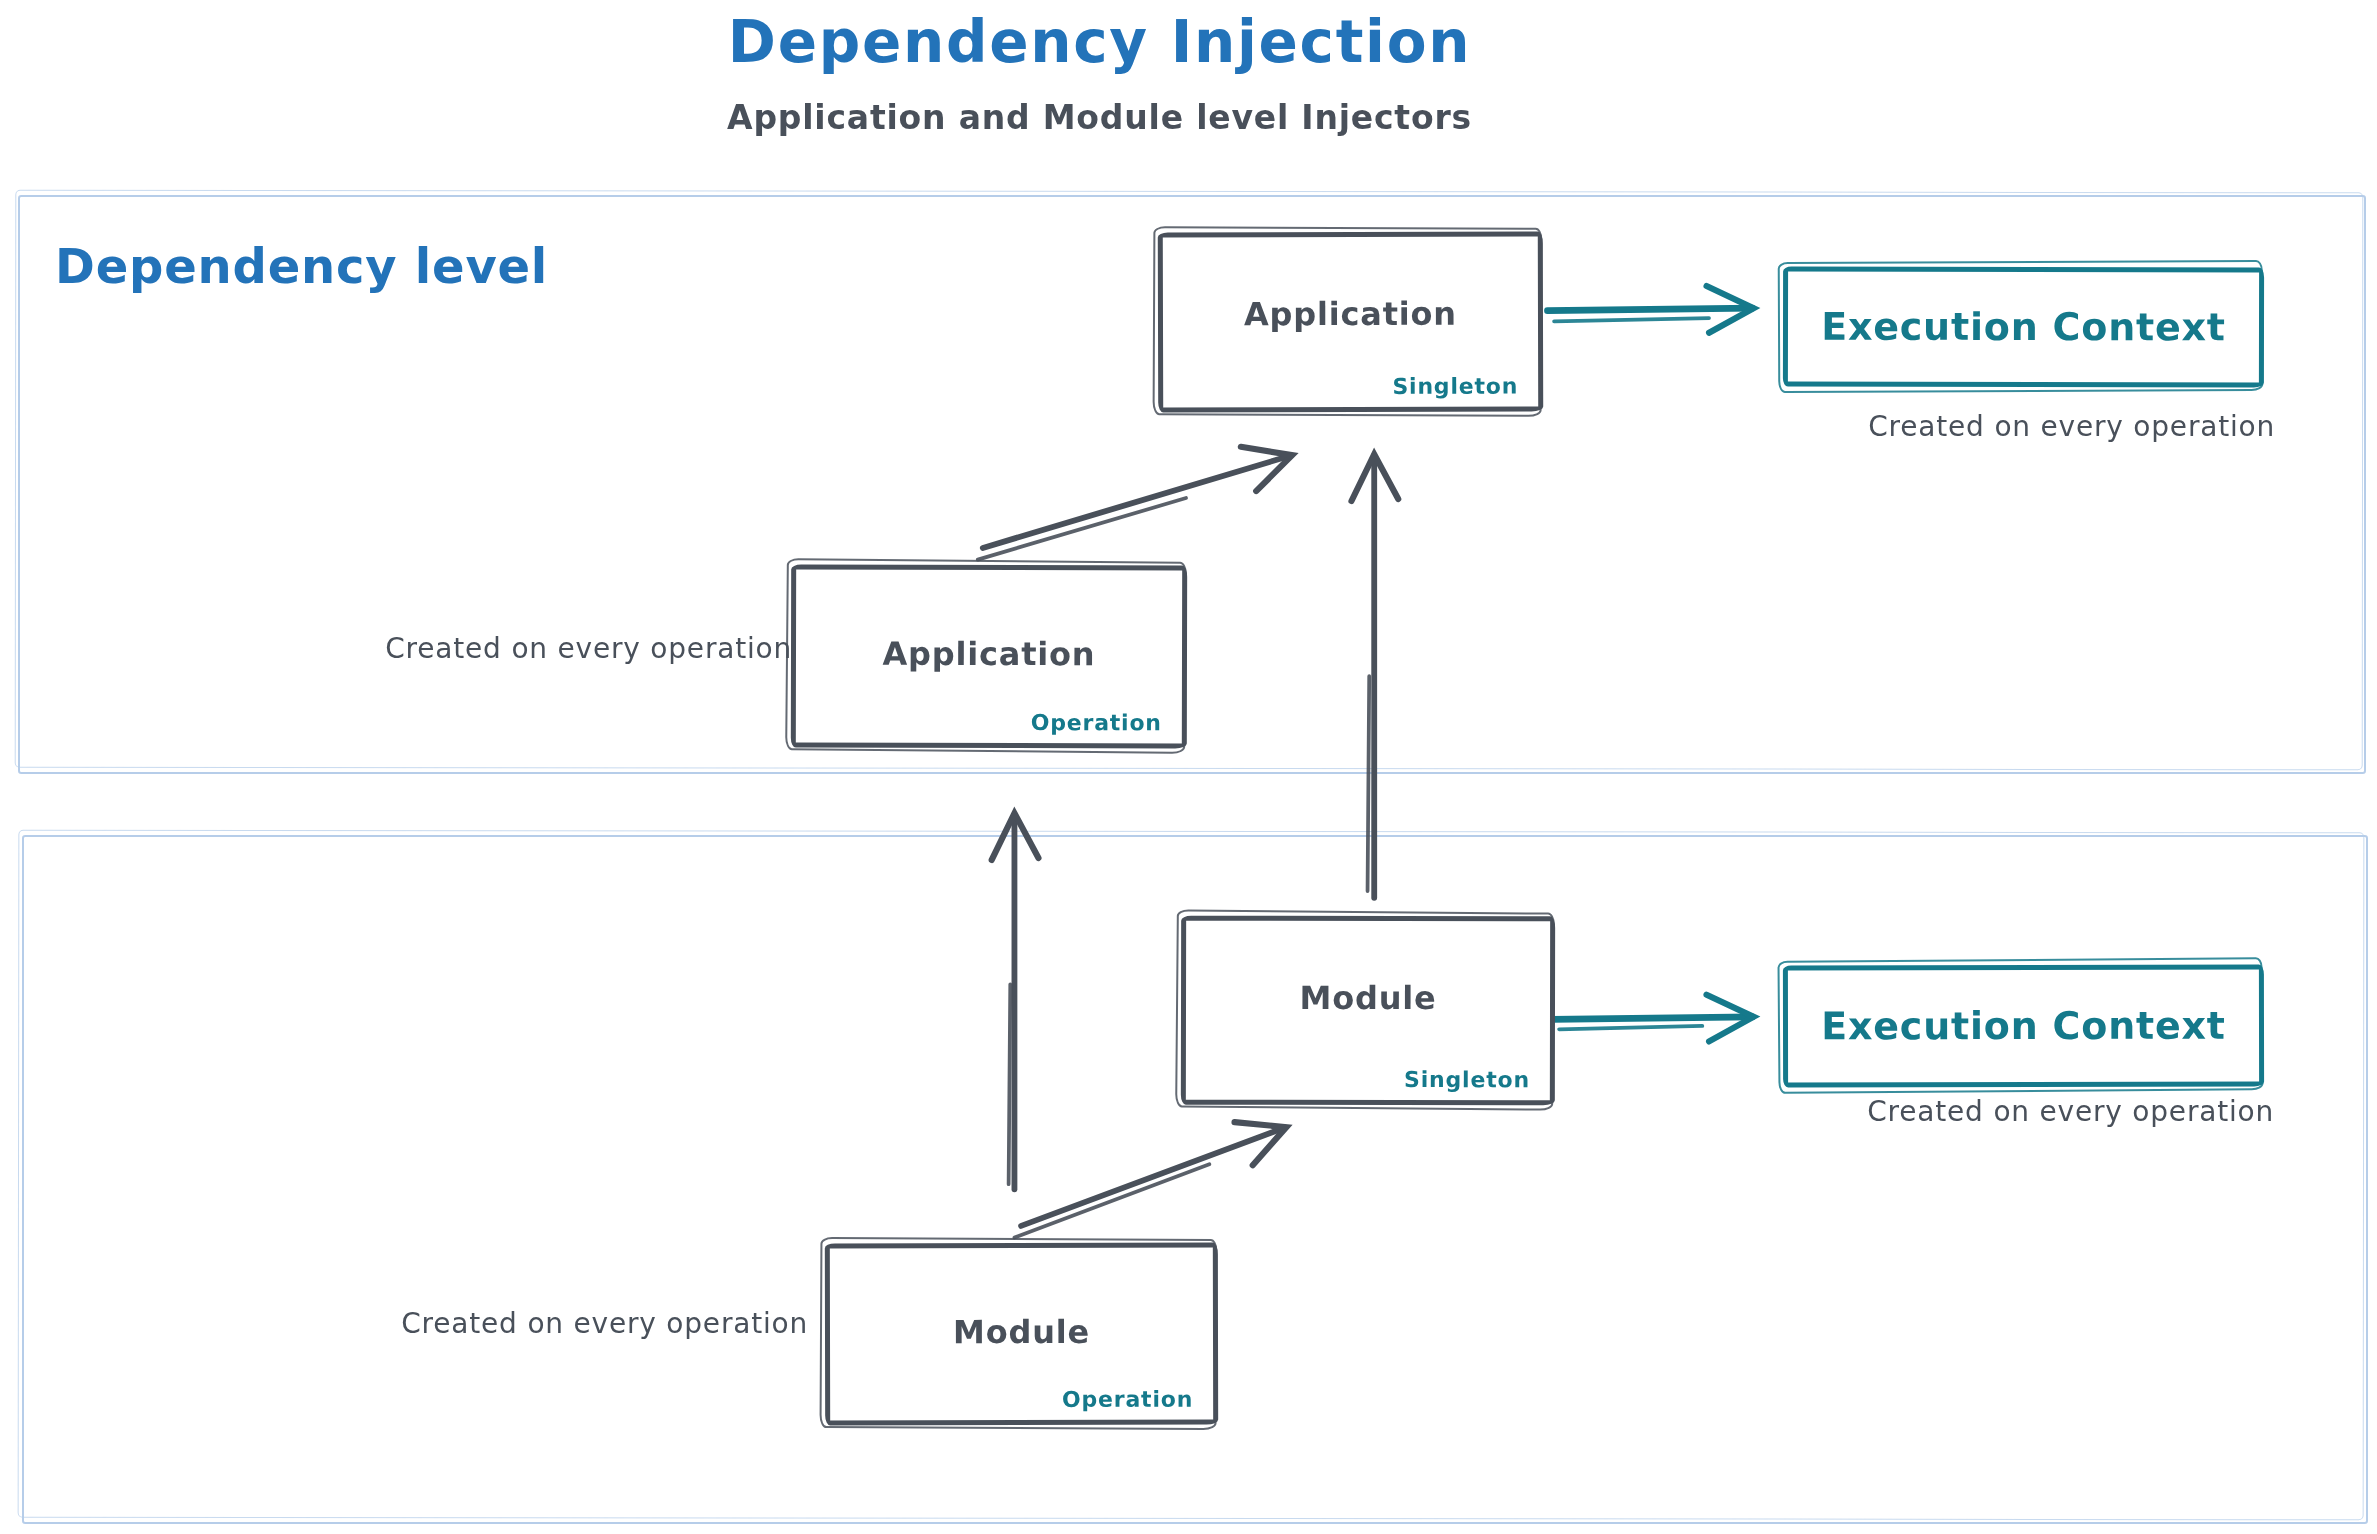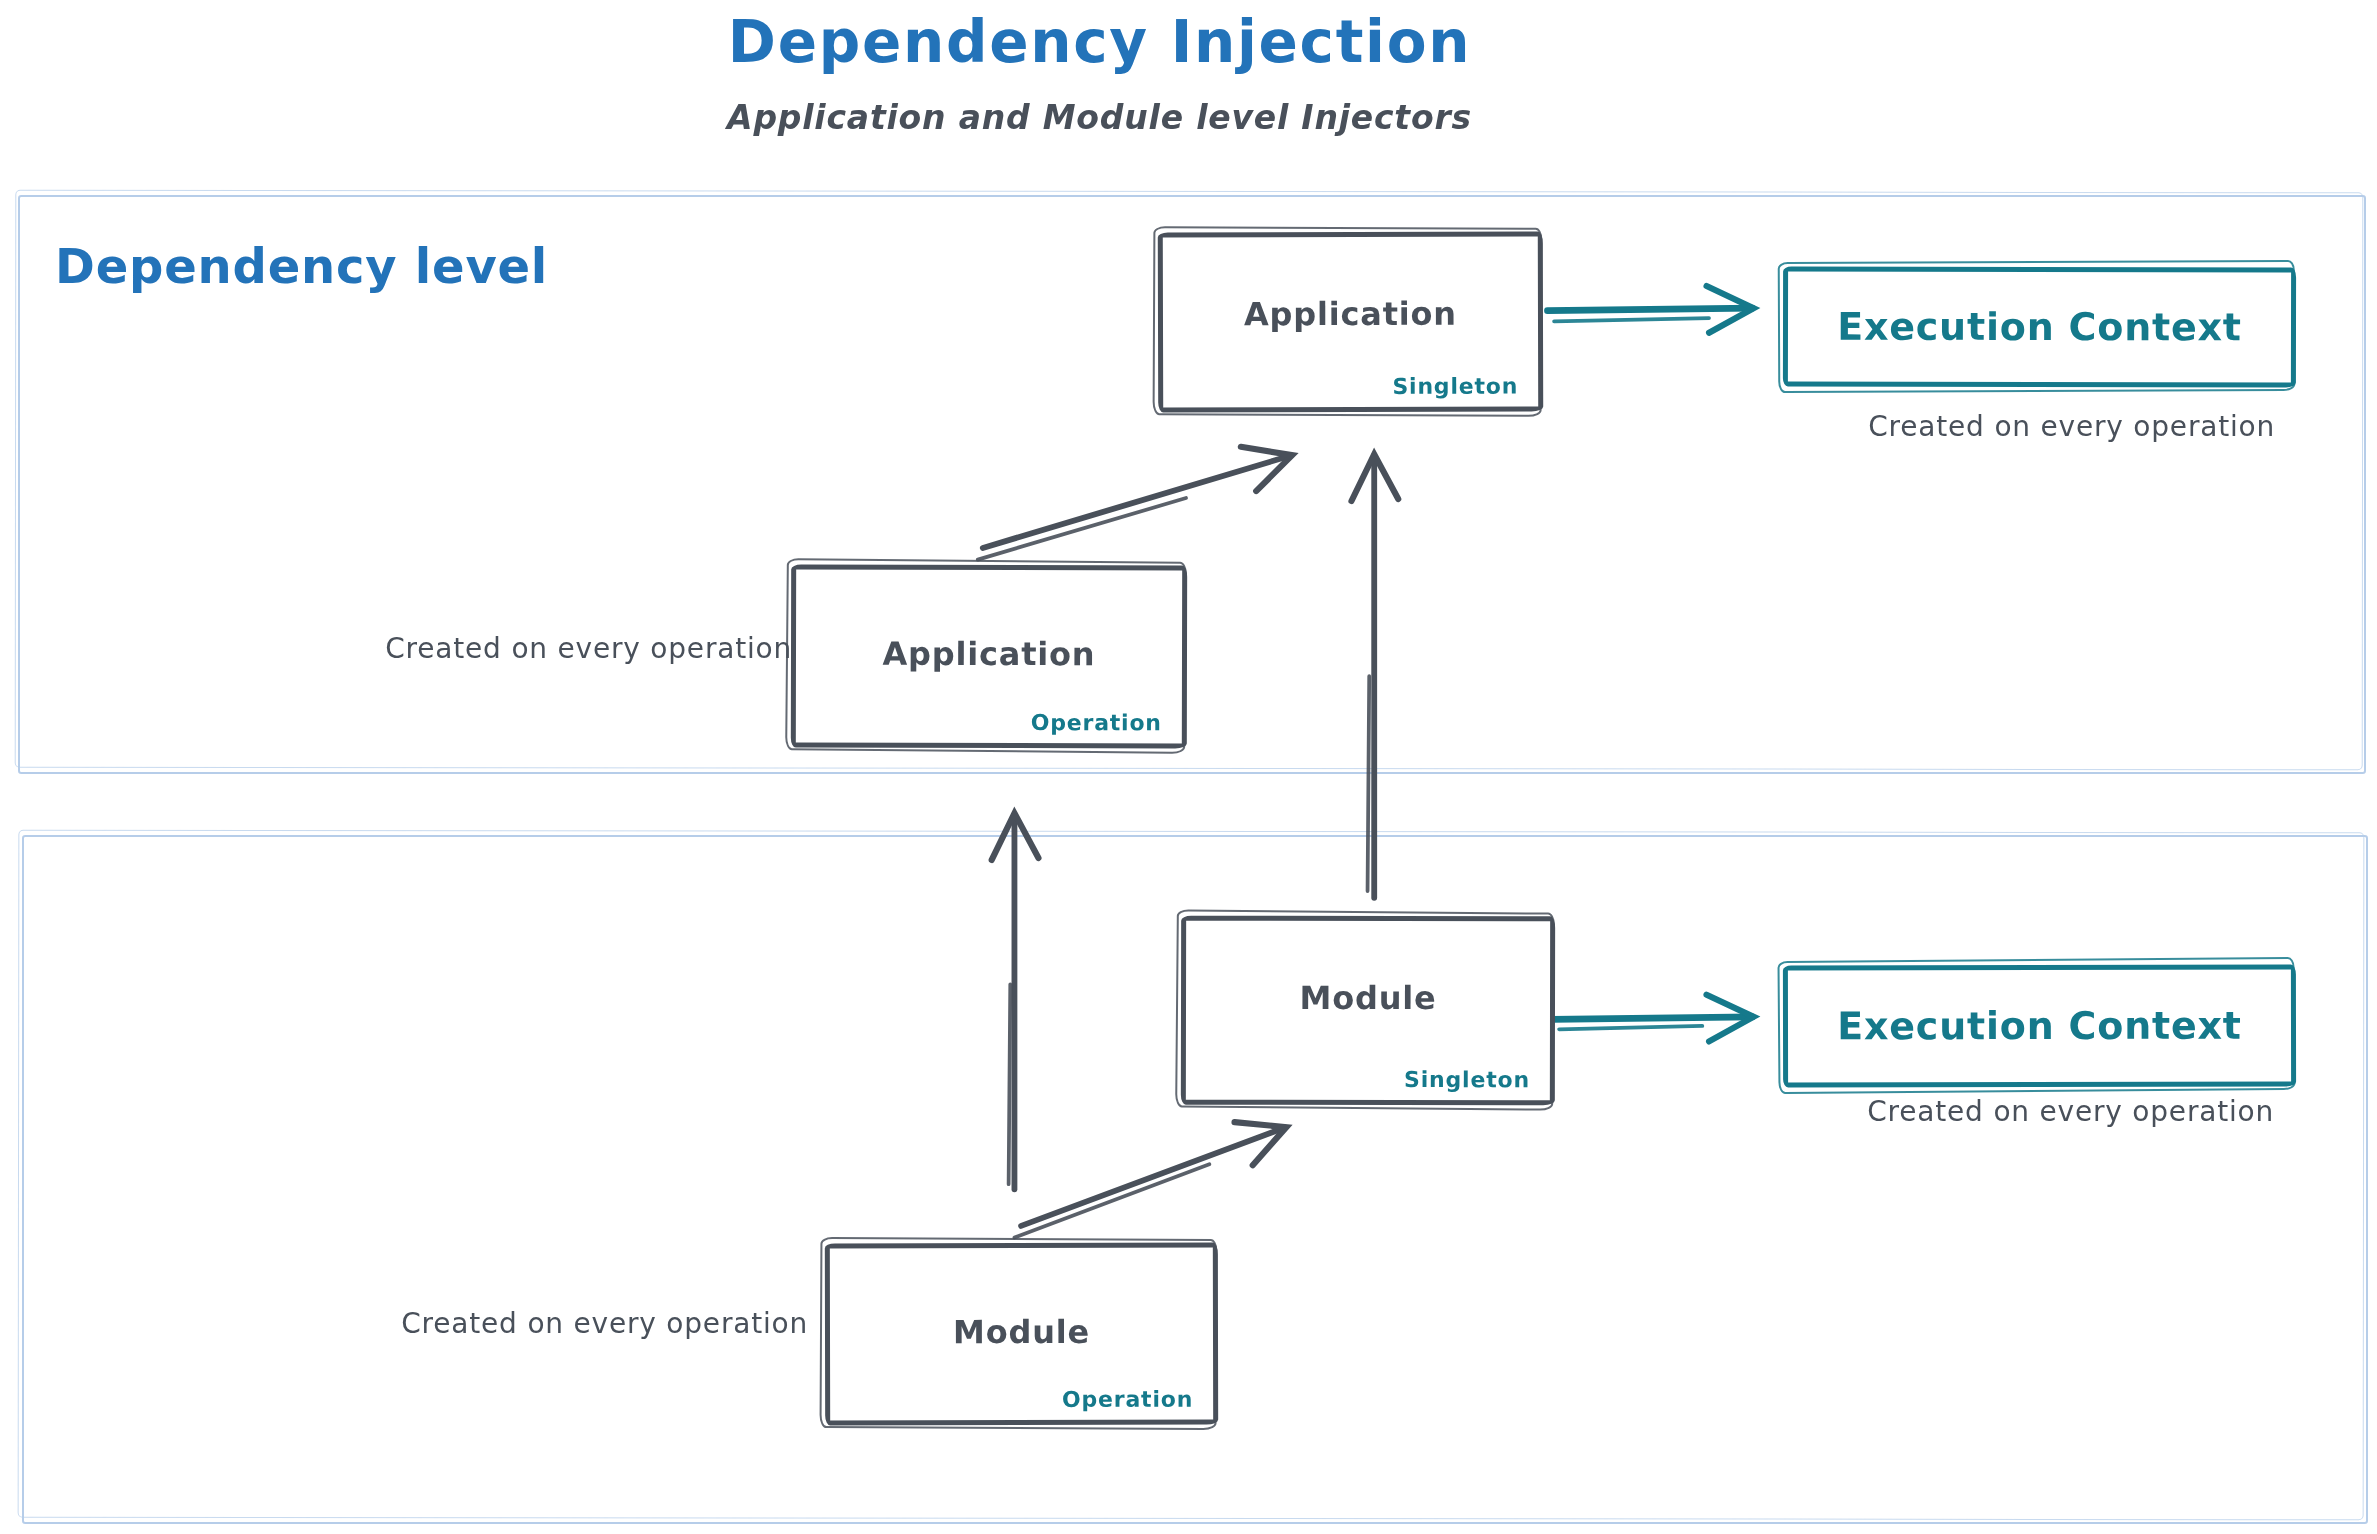--- a/index.html
+++ b/index.html
@@ -9,21 +9,21 @@
     --frame:#b6cde9;
   }
   html,body{margin:0;padding:0;background:#ffffff;}
   body{width:2377px;height:1534px;overflow:hidden;
        font-family:"DejaVu Sans","Liberation Sans",sans-serif;color:var(--ink);}
   .stage{position:relative;width:2377px;height:1308px;background:#fff;}
 
   
   .hdr{position:absolute;left:0;top:0;width:2199px;text-align:center;pointer-events:none;}
   .title{margin-top:8.3px;font-size:58px;font-weight:700;color:var(--blue);letter-spacing:1.7px;}
-  .subtitle{margin-top:21.7px;font-size:33px;font-weight:600;color:var(--ink);letter-spacing:0.8px;font-style:italic;}
+  .subtitle{margin-top:21.7px;font-size:33px;font-weight:600;color:var(--ink);letter-spacing:0.8px;}
 
   
   .frame{position:absolute;border:2.5px solid var(--frame);border-radius:3.3px;background:transparent;}
   .frame::before{content:"";position:absolute;inset:-5.8px 1.7px 2.5px -5.8px;border:1.7px solid var(--frame);
                  border-radius:5px;transform:rotate(.06deg);opacity:.75;pointer-events:none;}
   .frame-app{left:18.3px;top:195px;width:2344px;height:575px;}
   .frame-mod{left:21.7px;top:835px;width:2342px;height:685px;}
   .frame-label{position:absolute;font-size:48px;font-weight:600;color:var(--blue);letter-spacing:0.8px;}
   .lbl-app{left:55px;top:238px;}
   .lbl-mod{left:55px;top:853px;}
@@ -39,21 +39,21 @@
   .node-badge{position:absolute;right:20px;bottom:8.3px;font-size:22px;font-weight:600;
         color:var(--teal);letter-spacing:0.8px;}
   .n-app-singleton{left:1158px;top:232px;width:375px;height:170px;transform:rotate(-.15deg);}
   .n-app-operation{left:791px;top:565px;width:386px;height:173px;transform:rotate(.12deg);}
   .n-mod-singleton{left:1181px;top:916px;width:364px;height:179px;transform:rotate(.1deg);}
   .n-mod-operation{left:825px;top:1243px;width:383px;height:172px;transform:rotate(-.12deg);}
   .t-sing{top:58px;}
   .t-oper{top:65px;}
 
   .exec{position:absolute;background:#fff;border:5.8px solid var(--teal);
-        border-radius:8.3px 5px 10px 5px / 5px 10px 5px 8.3px;padding-left:32px;}
+        border-radius:8.3px 5px 10px 5px / 5px 10px 5px 8.3px;}
   .exec::before{content:"";position:absolute;inset:-10.8px -4.2px -10px -10px;
         border:2.5px solid var(--teal);border-radius:10px 6.7px 11.7px 6.7px / 6.7px 10px 6.7px 11.7px;
         transform:rotate(-.35deg);opacity:.85;pointer-events:none;}
   .exec-label{position:absolute;left:0;right:0;top:0;bottom:0;display:flex;
         align-items:center;justify-content:center;font-size:38px;font-weight:600;
         color:var(--teal);letter-spacing:0.8px;}
   .x-app{left:1783px;top:267px;width:471px;height:110px;transform:rotate(.1deg);}
   .x-mod{left:1783px;top:965px;width:471px;height:112px;transform:rotate(-.1deg);}
 
   

